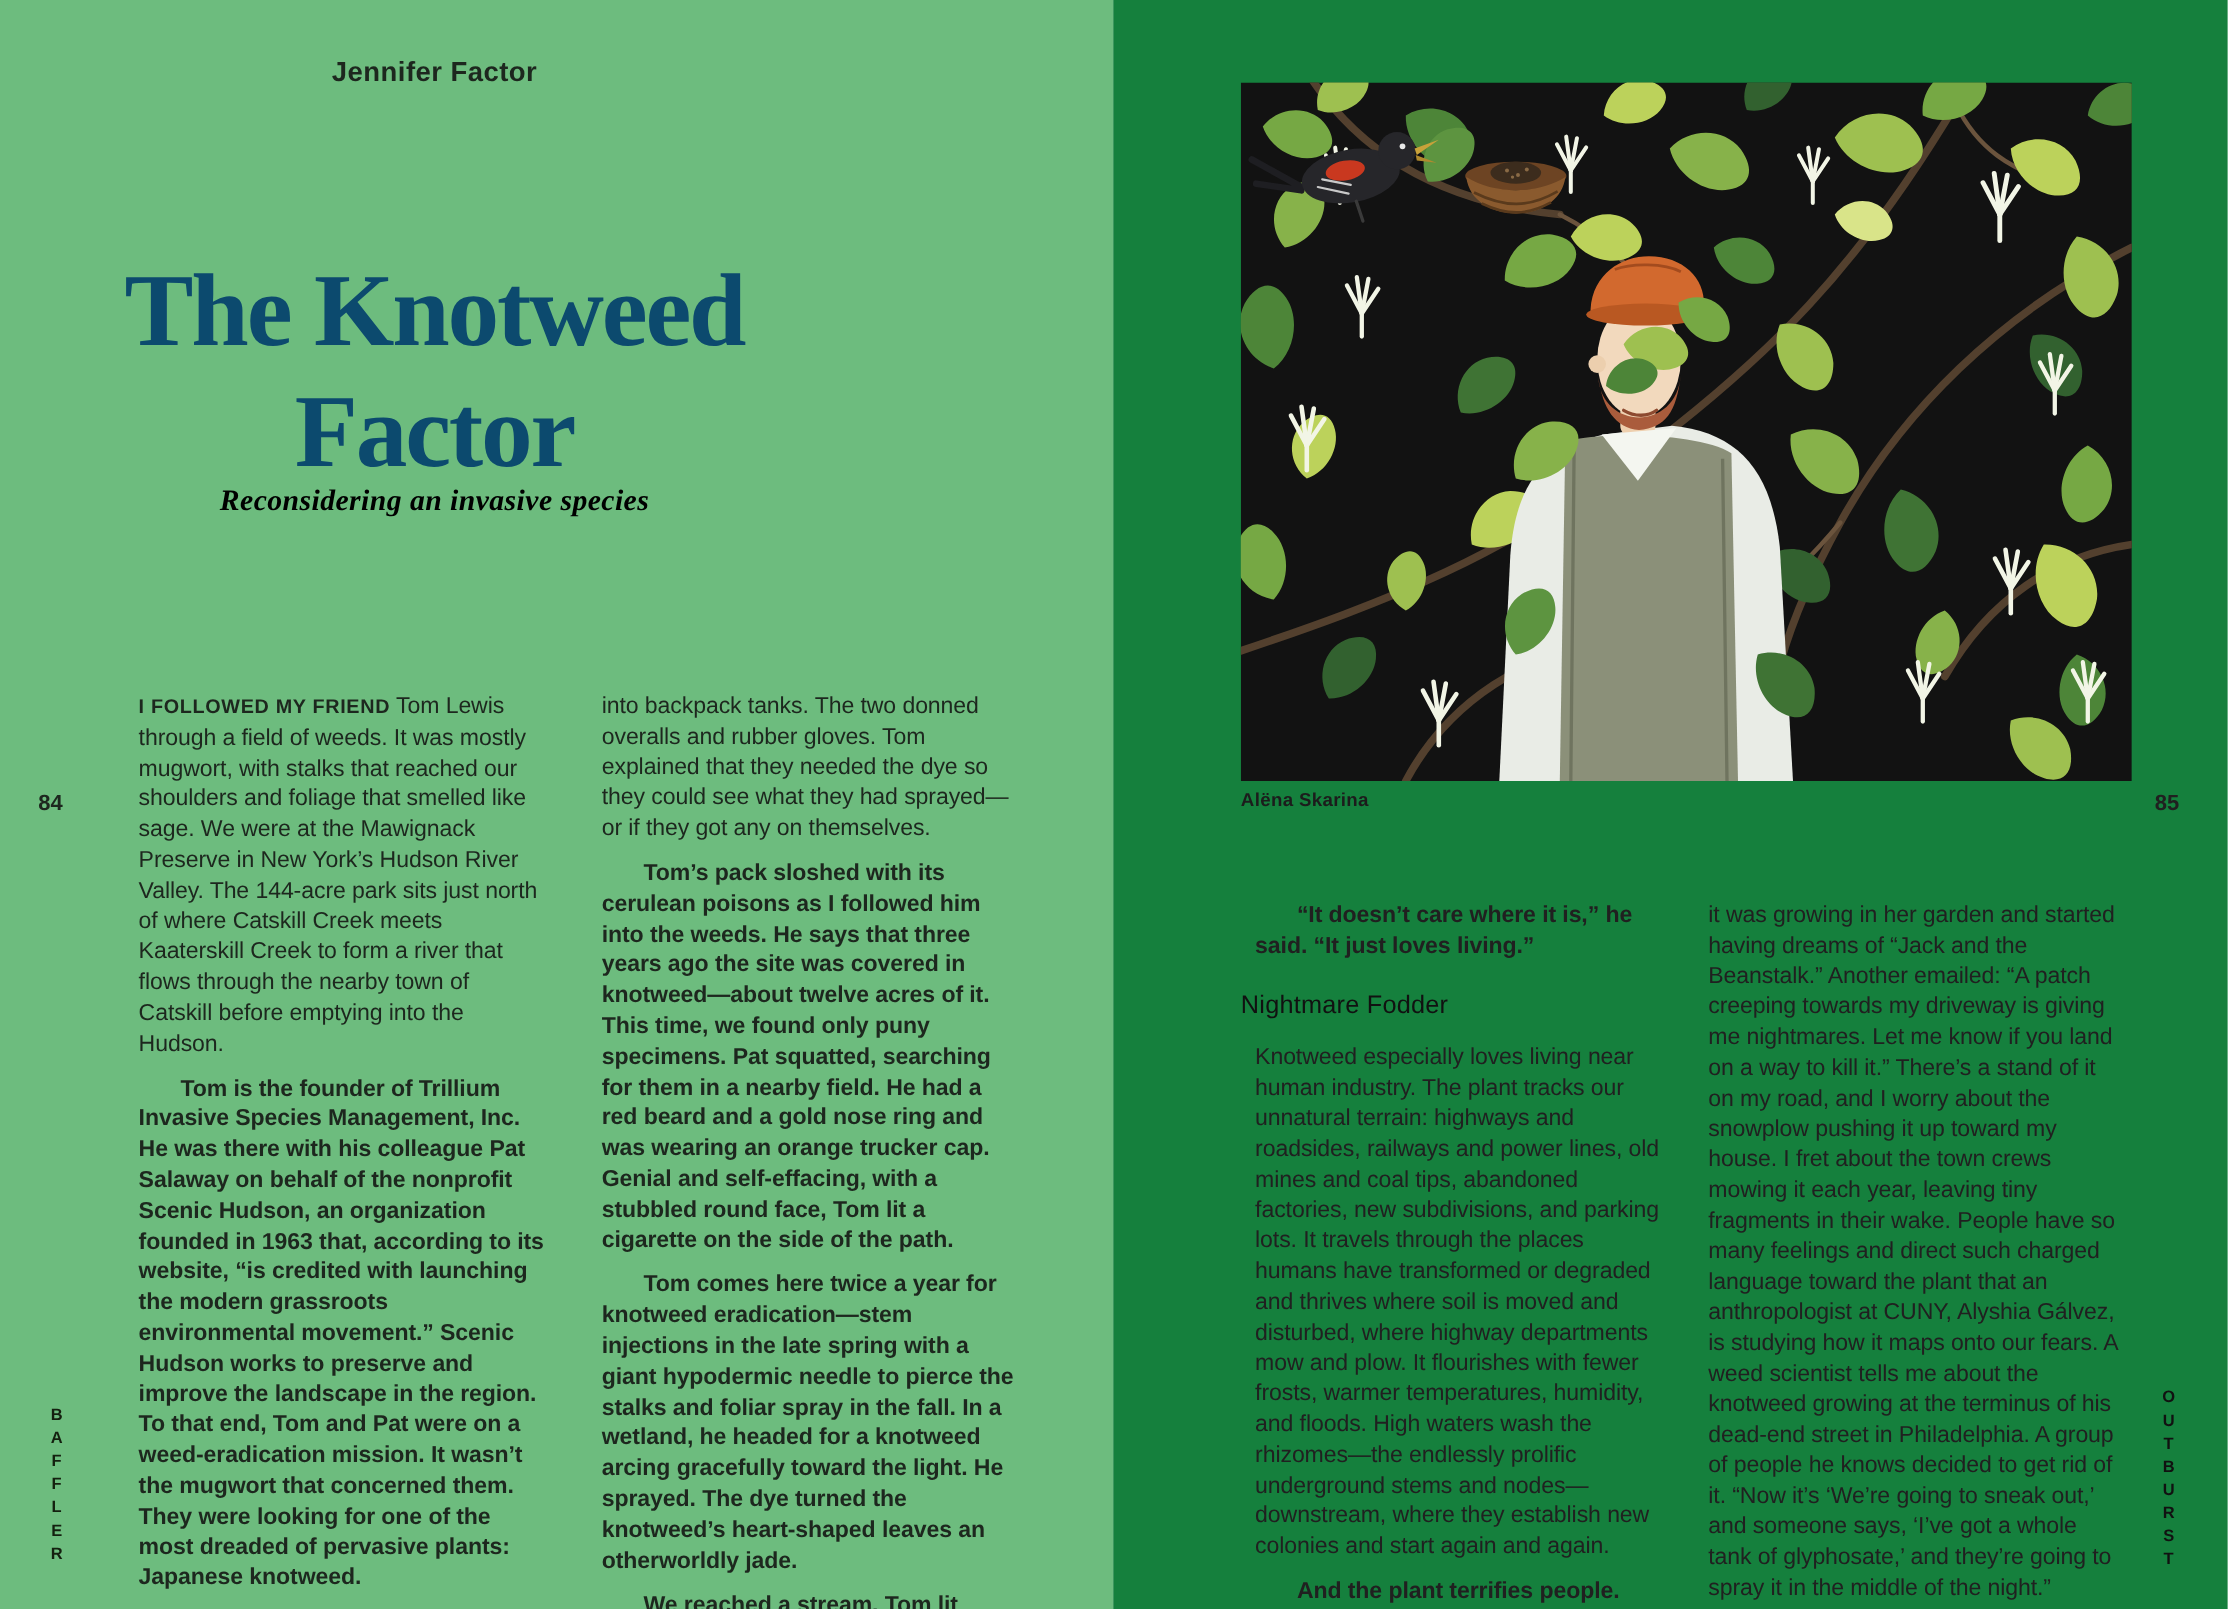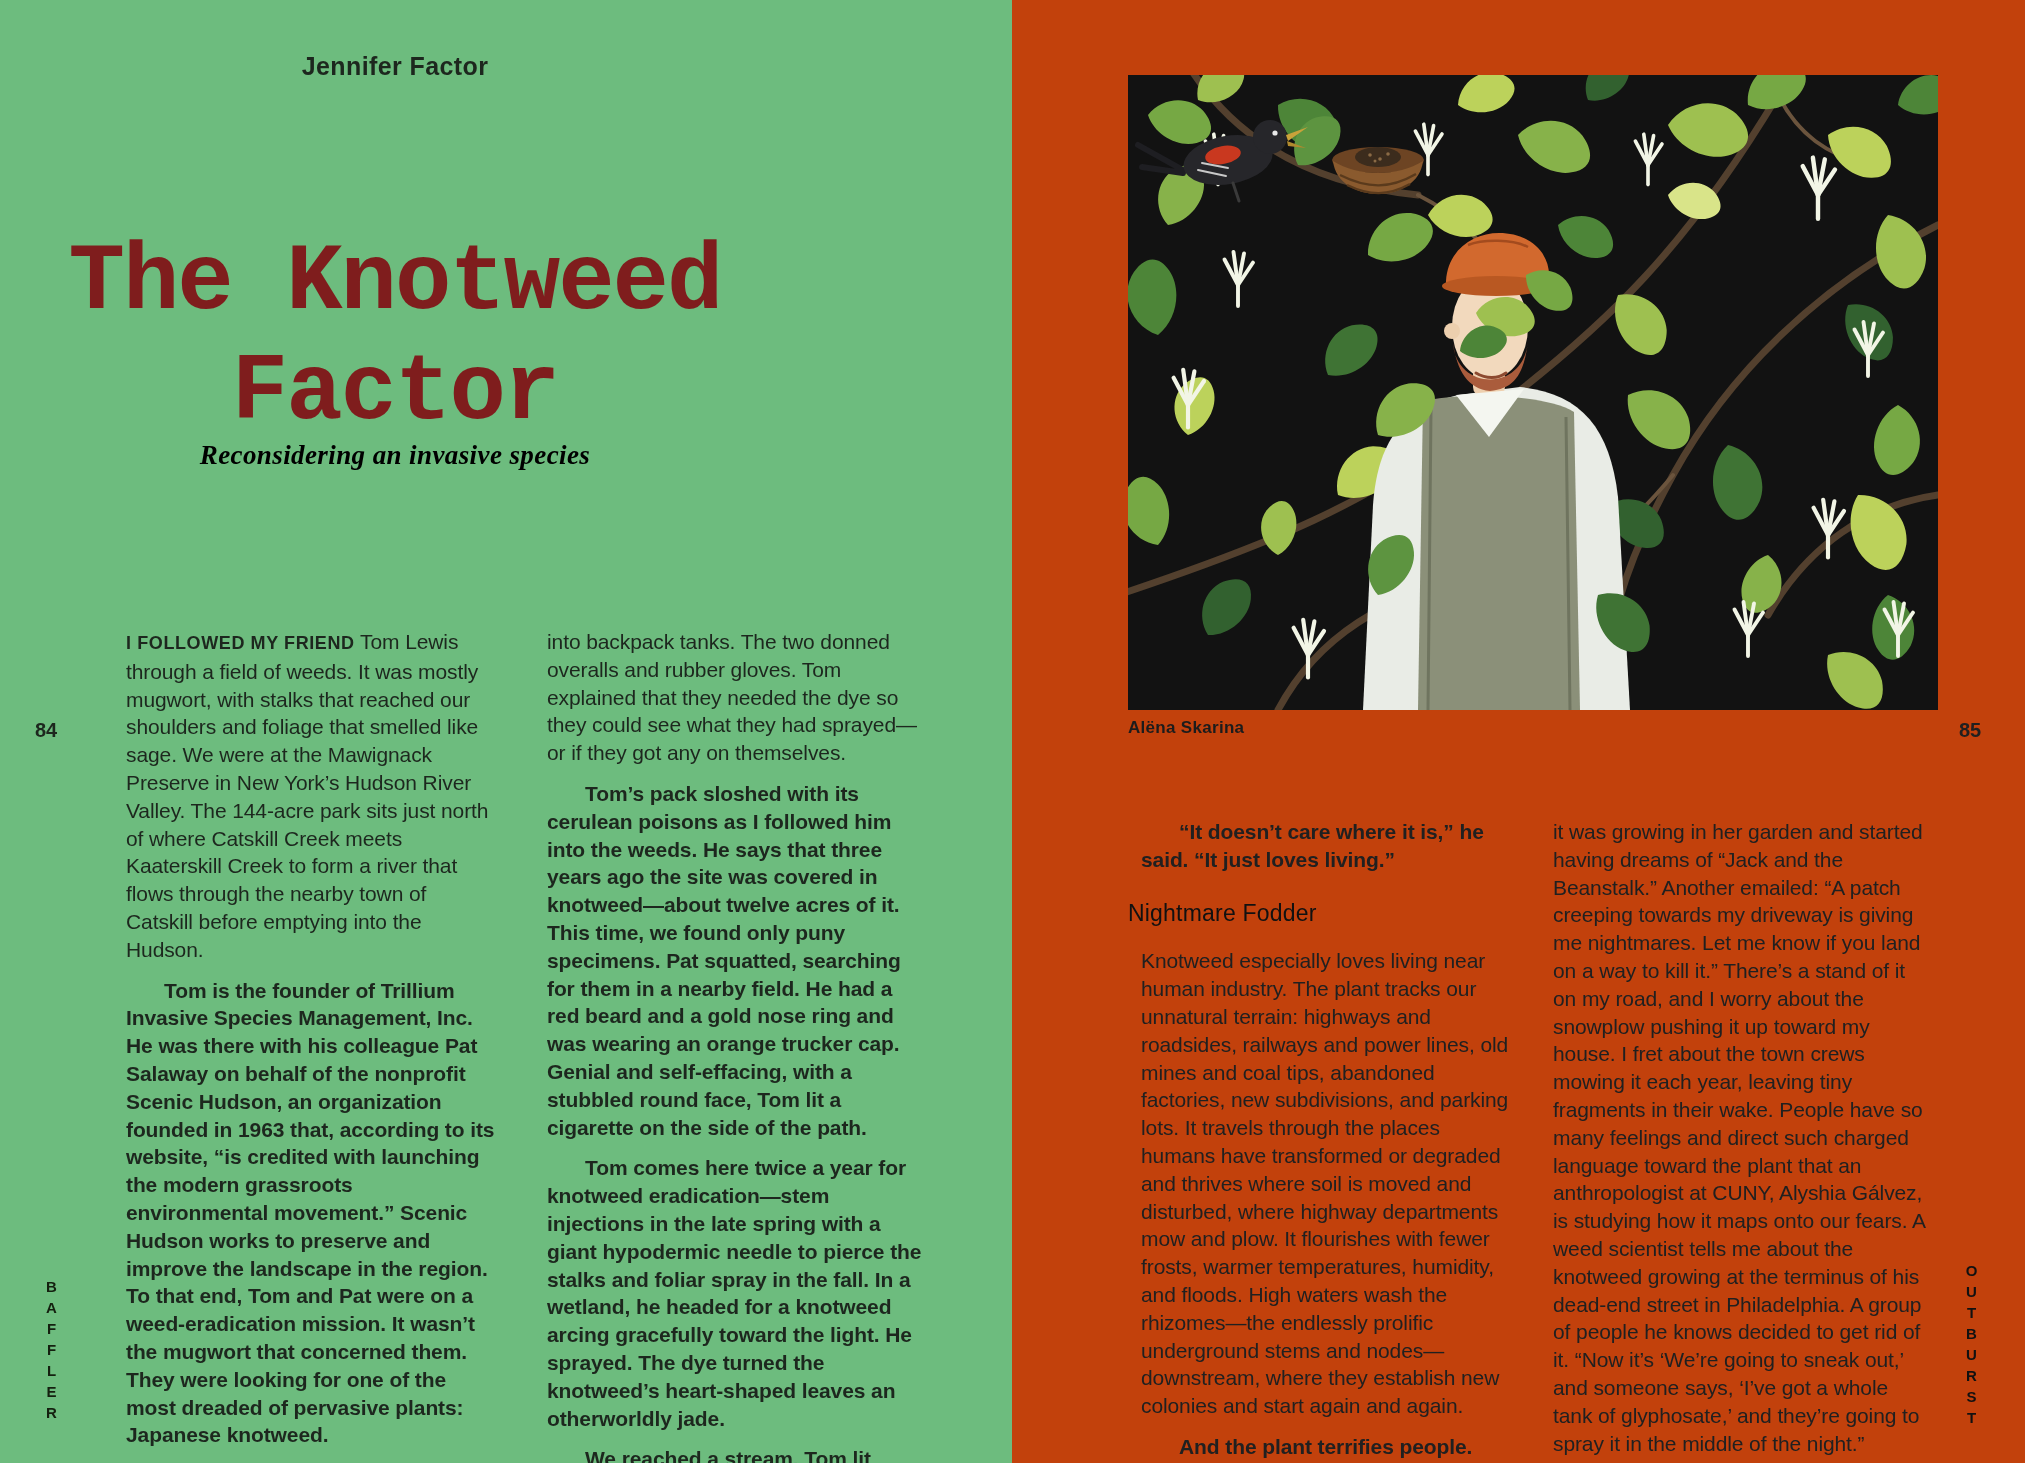--- a/index.html
+++ b/index.html
@@ -7,30 +7,30 @@
     width:2025px;height:1463px;position:relative;background:#ffffff;
     font-family:"Liberation Sans",sans-serif;color:#1f1f1f;
     overflow:hidden;
   }
   .page-left{
     position:absolute;left:0;top:0;width:1012px;height:1463px;
     background:#6dbc7e;color:#1d271e;
   }
   .page-right{
     position:absolute;left:1012px;top:0;width:1013px;height:1463px;
-    background:#c2410c;color:#202020;
+    background:#15803d;color:#202020;
   }
   .author{
     position:absolute;left:0;top:52px;width:790px;text-align:center;
     font-size:25px;font-weight:700;letter-spacing:.4px;
   }
   .headline{
     position:absolute;left:0;top:228px;width:790px;text-align:center;
-    font-family:Liberation Mono, monospace;font-weight:600;
-    font-size:94px;line-height:110px;letter-spacing:-2px;color:#7f1d1d;
+    font-family:Liberation Serif, serif;font-weight:600;
+    font-size:94px;line-height:110px;letter-spacing:-2px;color:#0c4a6e;
   }
   .subtitle{
     position:absolute;left:0;top:440px;width:790px;text-align:center;
     font-family:"Liberation Serif",serif;font-style:italic;font-weight:700;
     font-size:27px;letter-spacing:.4px;color:#000000;
   }
   .col{position:absolute;font-size:21px;line-height:27.8px;letter-spacing:-0.1px;}
   .col p{margin:13px;}
   .col p.indent{text-indent:38px;font-weight:bold;}
   .lead-in{font-weight:700;font-size:18px;letter-spacing:.6px;}

